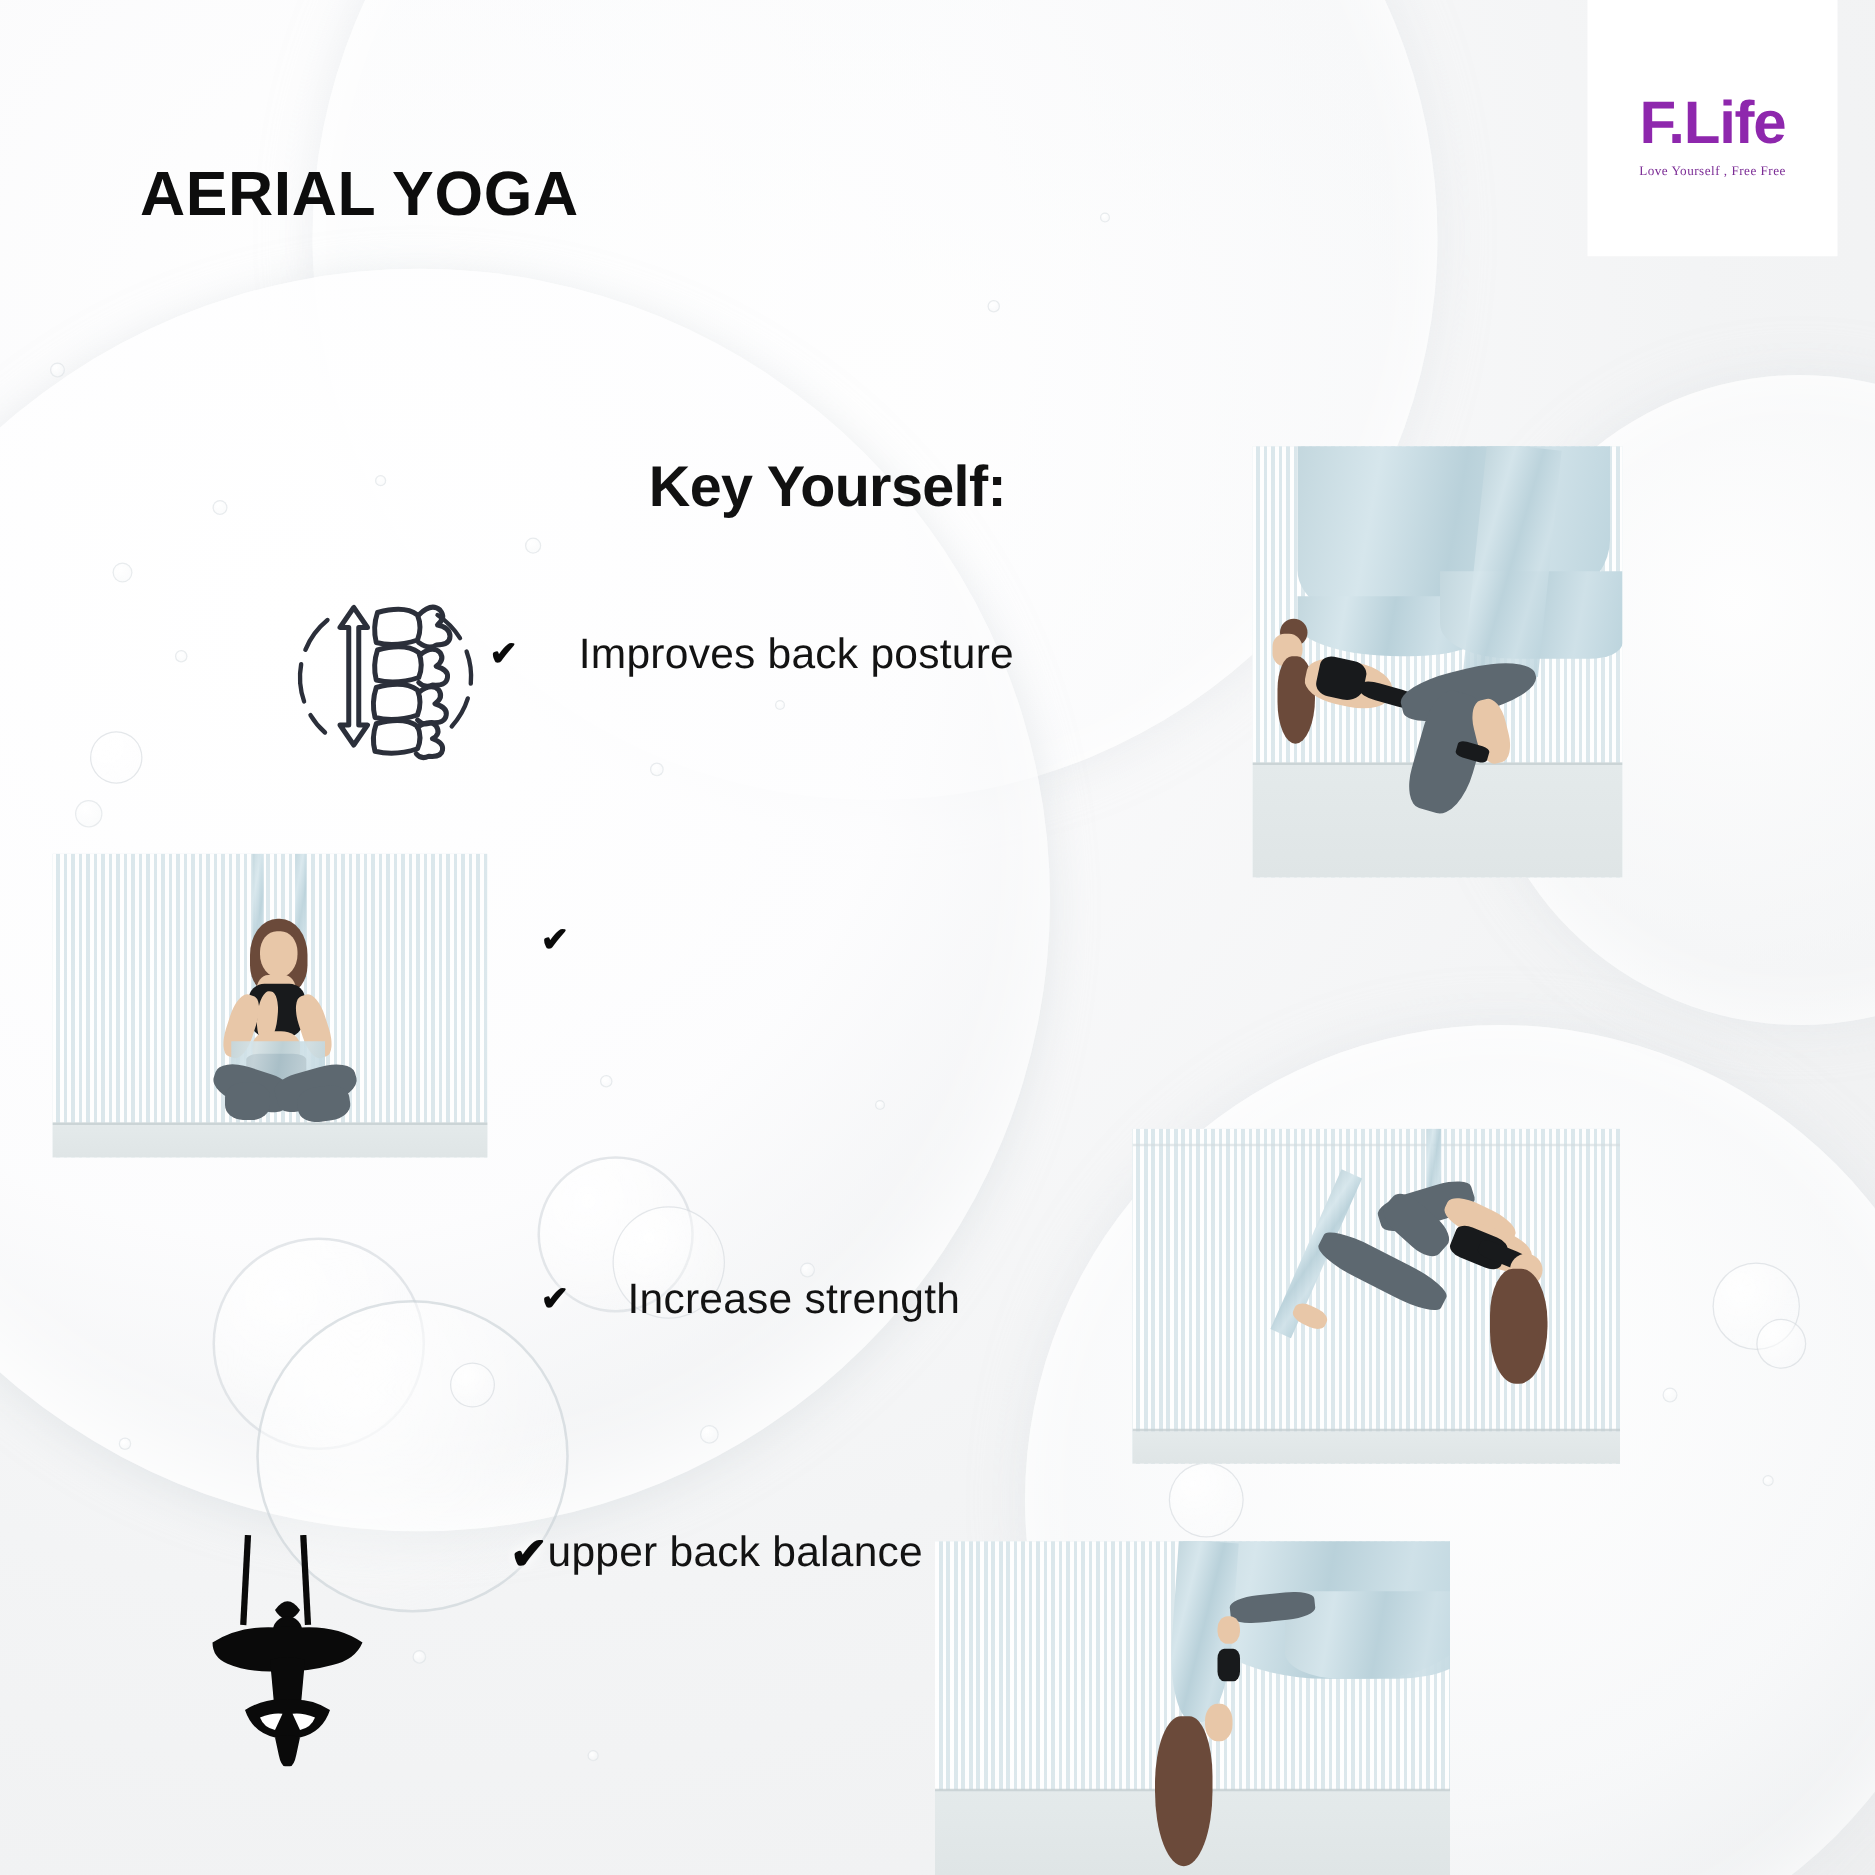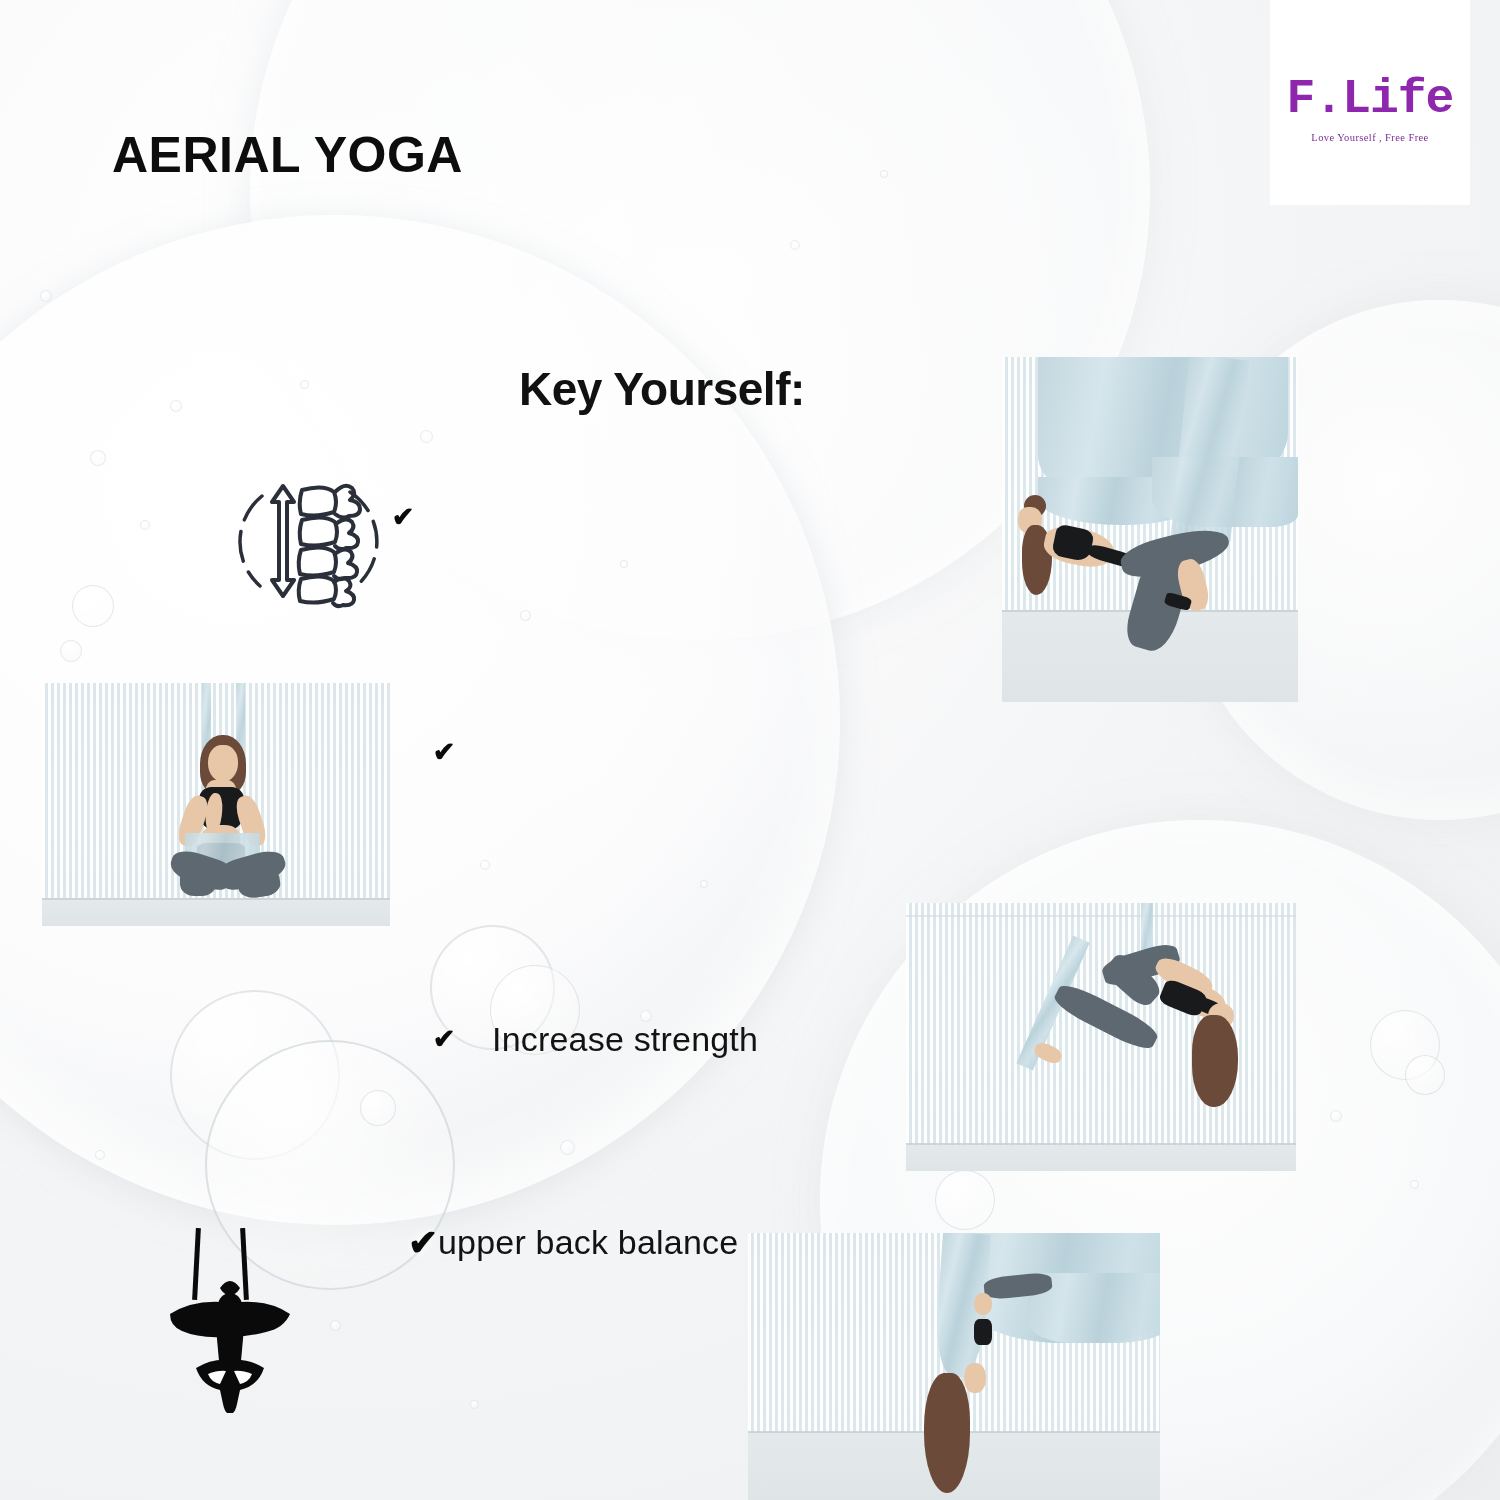--- a/index.html
+++ b/index.html
@@ -56,21 +56,21 @@
 
   
   #logo-box {
     position:absolute; left:1270px; top:0px; width:200px; height:205px;
     background:#ffffff;
     display:flex; flex-direction:column;
     align-items:center; justify-content:center;
     padding-top:12px;
   }
   #logo-word {
-    font-family:Liberation Mono, monospace;
+    font-family:Liberation Sans, sans-serif;
     font-weight:bold;
     font-size:48px;
     color:#8e27ad;
     letter-spacing:-1px;
     line-height:1;
   }
   #logo-tagline {
     font-family:"Liberation Serif", serif;
     font-size:10.5px;
     color:#7b2b95;
@@ -116,21 +116,21 @@
     font-weight:400;
     letter-spacing:0.2px;
     white-space:nowrap;
   }
 
   #benefit-0 { left:388px; top:504px; }
   #benefit-0 .benefit-label { margin-left:45px; }
   #benefit-1 { left:429px; top:739px; }
   #benefit-1 .benefit-label { margin-left:22px; }
   #benefit-2 { left:429px; top:1020px; }
-  #benefit-2 .benefit-label { margin-left:33px; }
+  #benefit-2 .benefit-label { margin-left:43px; }
   #benefit-3 { left:408px; top:1223px; }
   #benefit-3 .benefit-label { margin-left:0px; }
 
   
   #spine-icon { position:absolute; left:232px; top:468px; width:160px; height:145px; }
 
   
   #aerial-icon { position:absolute; left:158px; top:1228px; width:145px; height:185px; }
 
   
@@ -268,20 +268,21 @@
       <path d="M50 146 q10 -4 18 -3 l-6 13 q-9 -2 -12 -10 Z" fill="#ffffff"></path>
       <path d="M94 146 q-10 -4 -18 -3 l6 13 q9 -2 12 -10 Z" fill="#ffffff"></path>
 
       <path d="M62 162 q10 -4 20 0 l-3 14 q-2 10 -7 10 q-5 0 -7 -10 Z"></path>
     </g>
   </svg>
 </div>
 
 <div class="benefit-row" id="benefit-0">
   <span class="check-icon">✔</span>
+  <span class="benefit-label">Improves back posture</span>
 </div>
 
 <div class="benefit-row" id="benefit-1">
   <span class="check-icon">✔</span>
 </div>
 
 <div class="benefit-row" id="benefit-2">
   <span class="check-icon">✔</span>
   <span class="benefit-label">Increase strength</span>
 </div>

